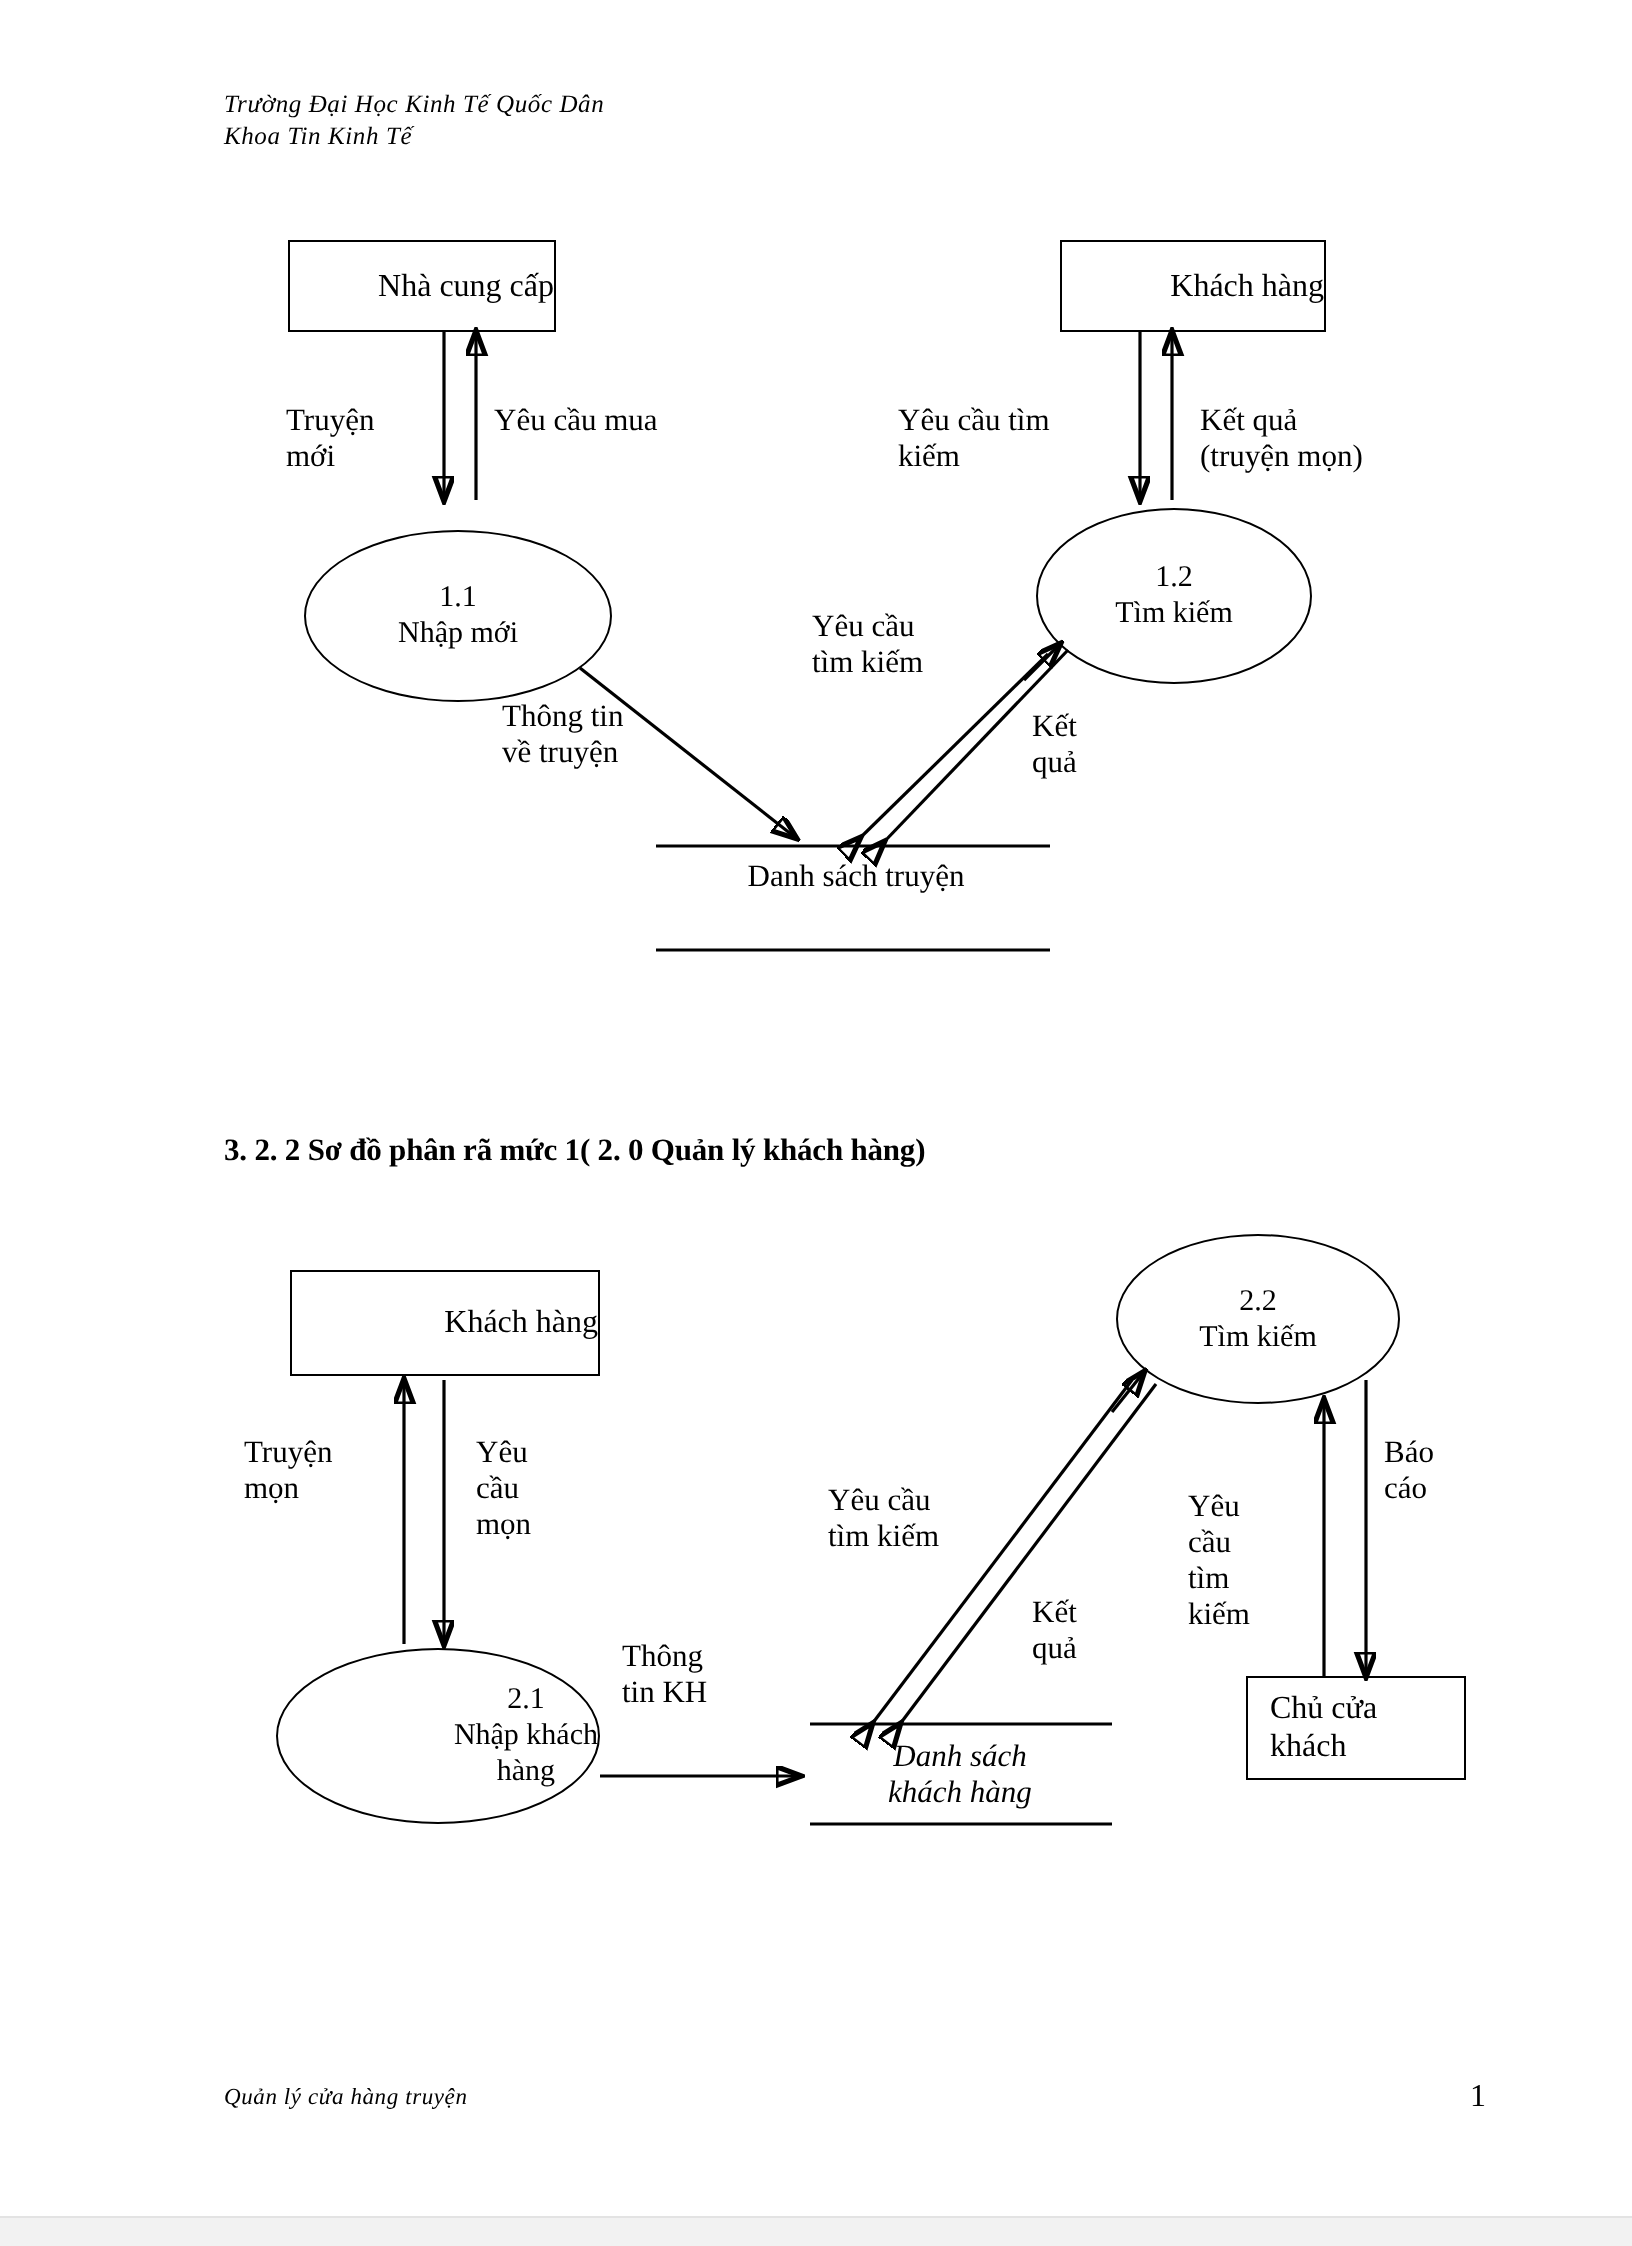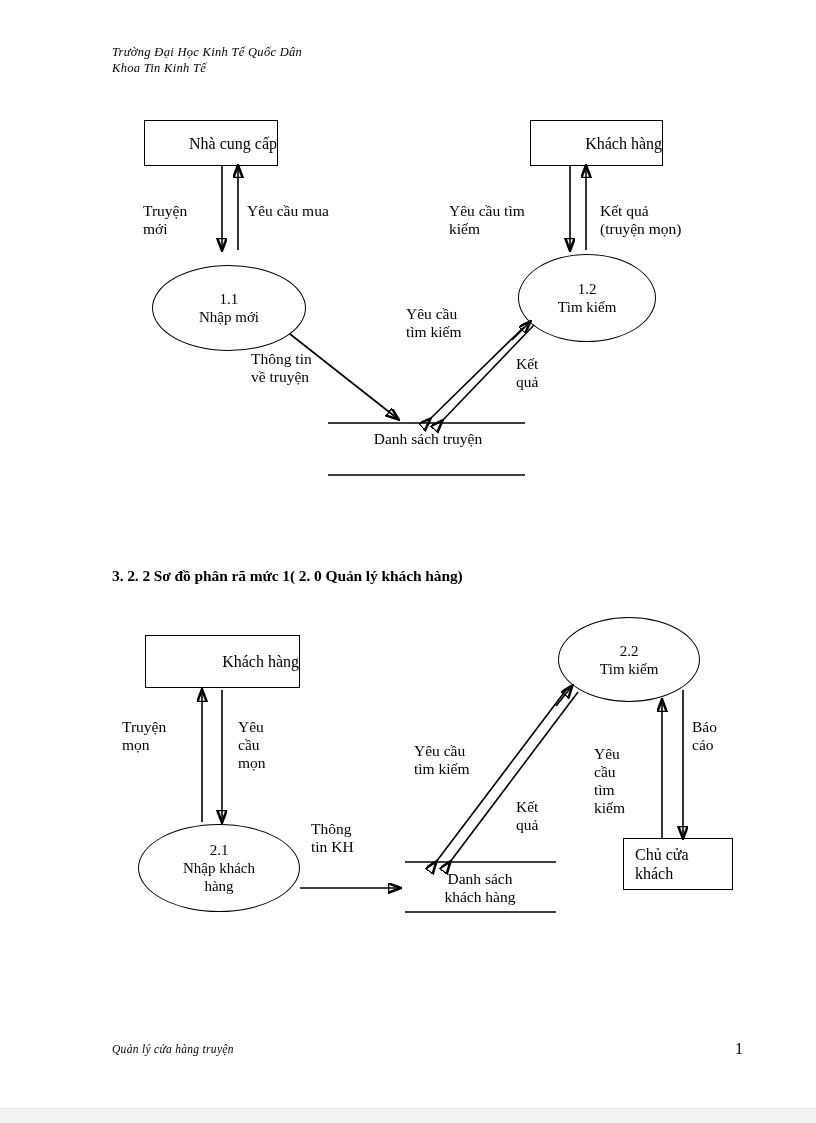--- a/index.html
+++ b/index.html
@@ -183,36 +183,36 @@
 
   <div class="entity-box" style="left:145px; top:635px; width:155px; height:53px;">
     <span>Khách hàng</span>
   </div>
 
   <div class="entity-box left-align" style="left:623px; top:838px; width:110px; height:52px;">
     <span style="white-space:pre-line">Chủ cửa
 khách</span>
   </div>
 
-  <div class="process-ellipse" style="left:138px; top:824px; width:162px; height:88px;">
+  <div class="process-ellipse" style="left:138px; top:824px; width:162px; height:88px;justify-content:flex-end;">
     <span>
       <span style="display:block">2.1</span>
       <span style="display:block; white-space:pre-line">Nhập khách
 hàng</span>
     </span>
   </div>
 
   <div class="process-ellipse" style="left:558px; top:617px; width:142px; height:85px;text-align:center;">
     <span>
       <span style="display:block">2.2</span>
       <span style="display:block">Tìm kiếm</span>
     </span>
   </div>
 
-  <div class="datastore-label" style="left:405px; top:870px; width:150px;">Danh sách
+  <div class="datastore-label" style="left:405px; top:870px; width:150px;font-style:italic;">Danh sách
 khách hàng</div>
 
   <div class="flow-label" style="left:122px; top:718px;">Truyện
 mọn</div>
   <div class="flow-label" style="left:238px; top:718px;">Yêu
 cầu
 mọn</div>
   <div class="flow-label" style="left:311px; top:820px;">Thông
 tin KH</div>
   <div class="flow-label" style="left:414px; top:742px;">Yêu cầu

